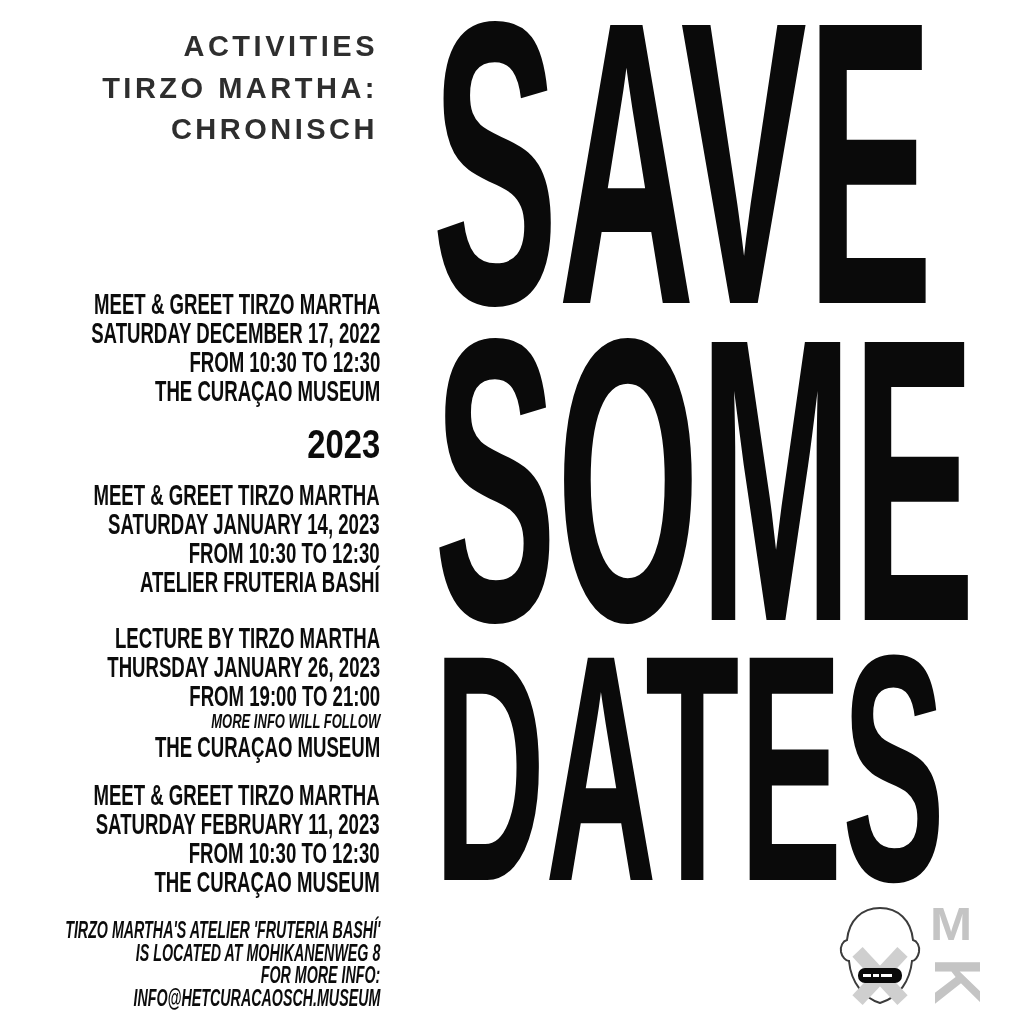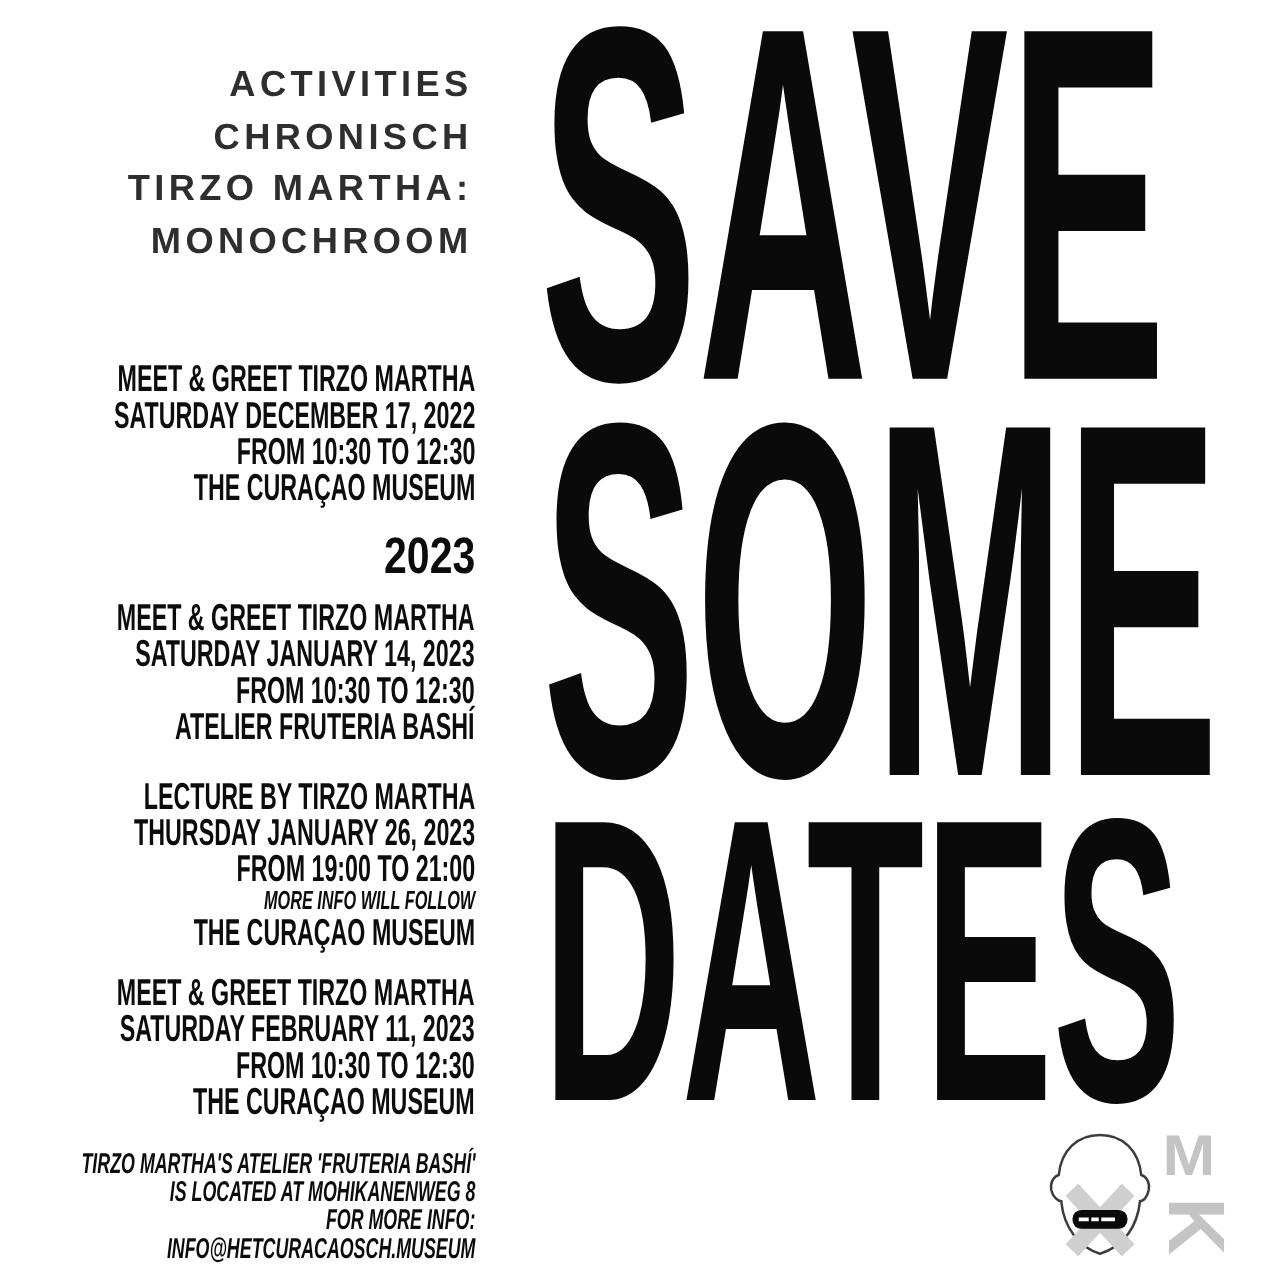--- a/index.html
+++ b/index.html
@@ -25,21 +25,20 @@
   }
   
   .header-block {
     top: 26px;
     right: 646px;
     font-size: 29px;
     font-weight: bold;
     letter-spacing: 3.5px;
     line-height: 41.5px;
     color: #2e2e2e;
-    margin-top: 22px;
   }
   
   .cond {
     font-weight: bold;
     font-size: 30px;
     line-height: 29px;
     transform: scaleX(0.62);
     color: #0c0c0c;
   }
   .event-1 { top: 289px; }
@@ -117,23 +116,22 @@
     transform-origin: center center;
   }
 </style>
 </head>
 <body>
 
 <div class="poster">
 
   <div class="right-align header-block">
     <div>ACTIVITIES</div>
+    <div>TIRZO MARTHA:</div>
     <div>CHRONISCH</div>
-    <div>TIRZO MARTHA:</div>
-    <div>MONOCHROOM</div>
   </div>
 
   <div class="right-align cond event-1">
     <div>MEET &amp; GREET TIRZO MARTHA</div>
     <div>SATURDAY DECEMBER 17, 2022</div>
     <div>FROM 10:30 TO 12:30</div>
     <div>THE CURAÇAO MUSEUM</div>
   </div>
 
   <div class="right-align year-heading">2023</div>

